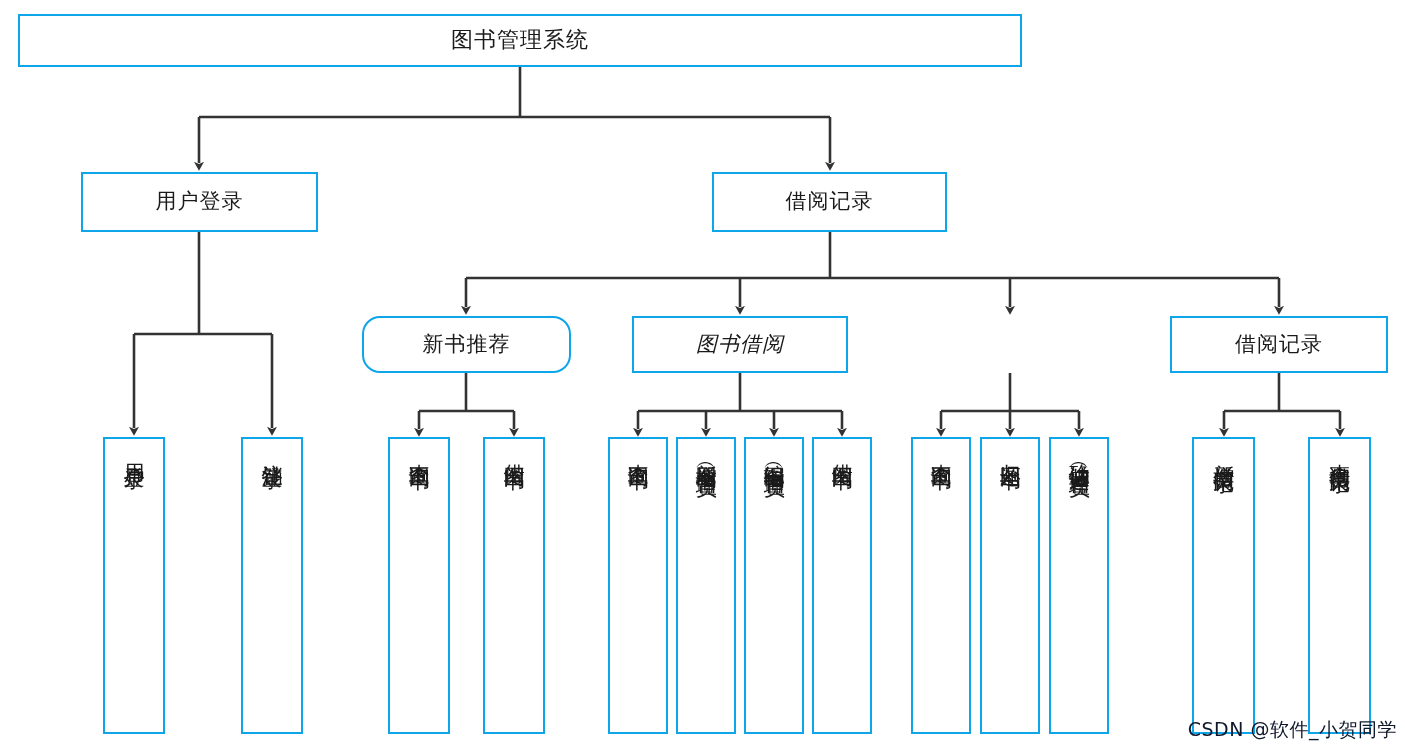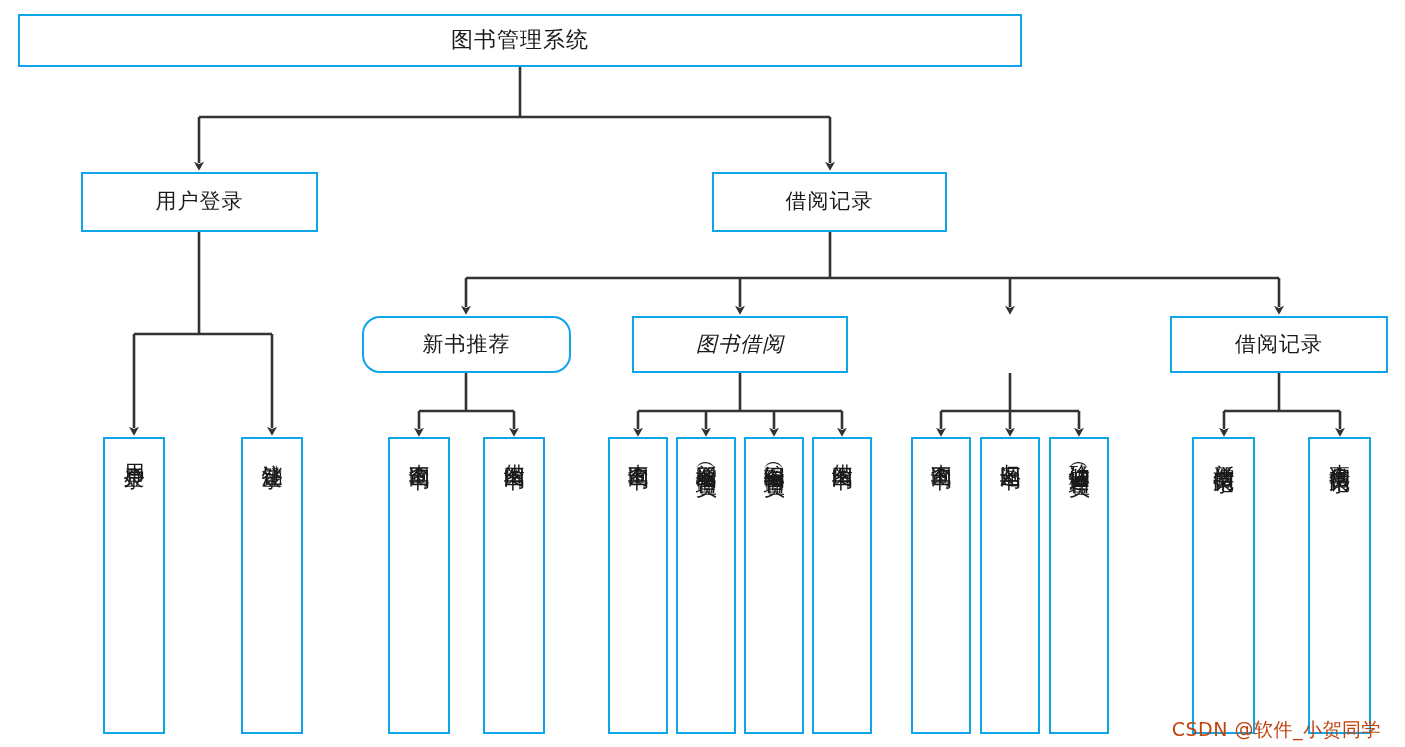--- a/index.html
+++ b/index.html
@@ -53,24 +53,24 @@
     writing-mode: vertical-rl;
     text-orientation: upright;
     white-space: pre-line;
     display: block;
   }
   .node.root {
     font-size: 22px;
   }
   .watermark {
     position: absolute;
-    right: 24px;
+    right: 8px;
     bottom: 4px;
     font-size: 19px;
-    color: #c2410c;
+    color: #0f172a;
     letter-spacing: 0.5px;
     user-select: none;
     white-space: nowrap;
   }
 </style>
 </head>
 <body>
 
 <div id="diagram-root">
 

